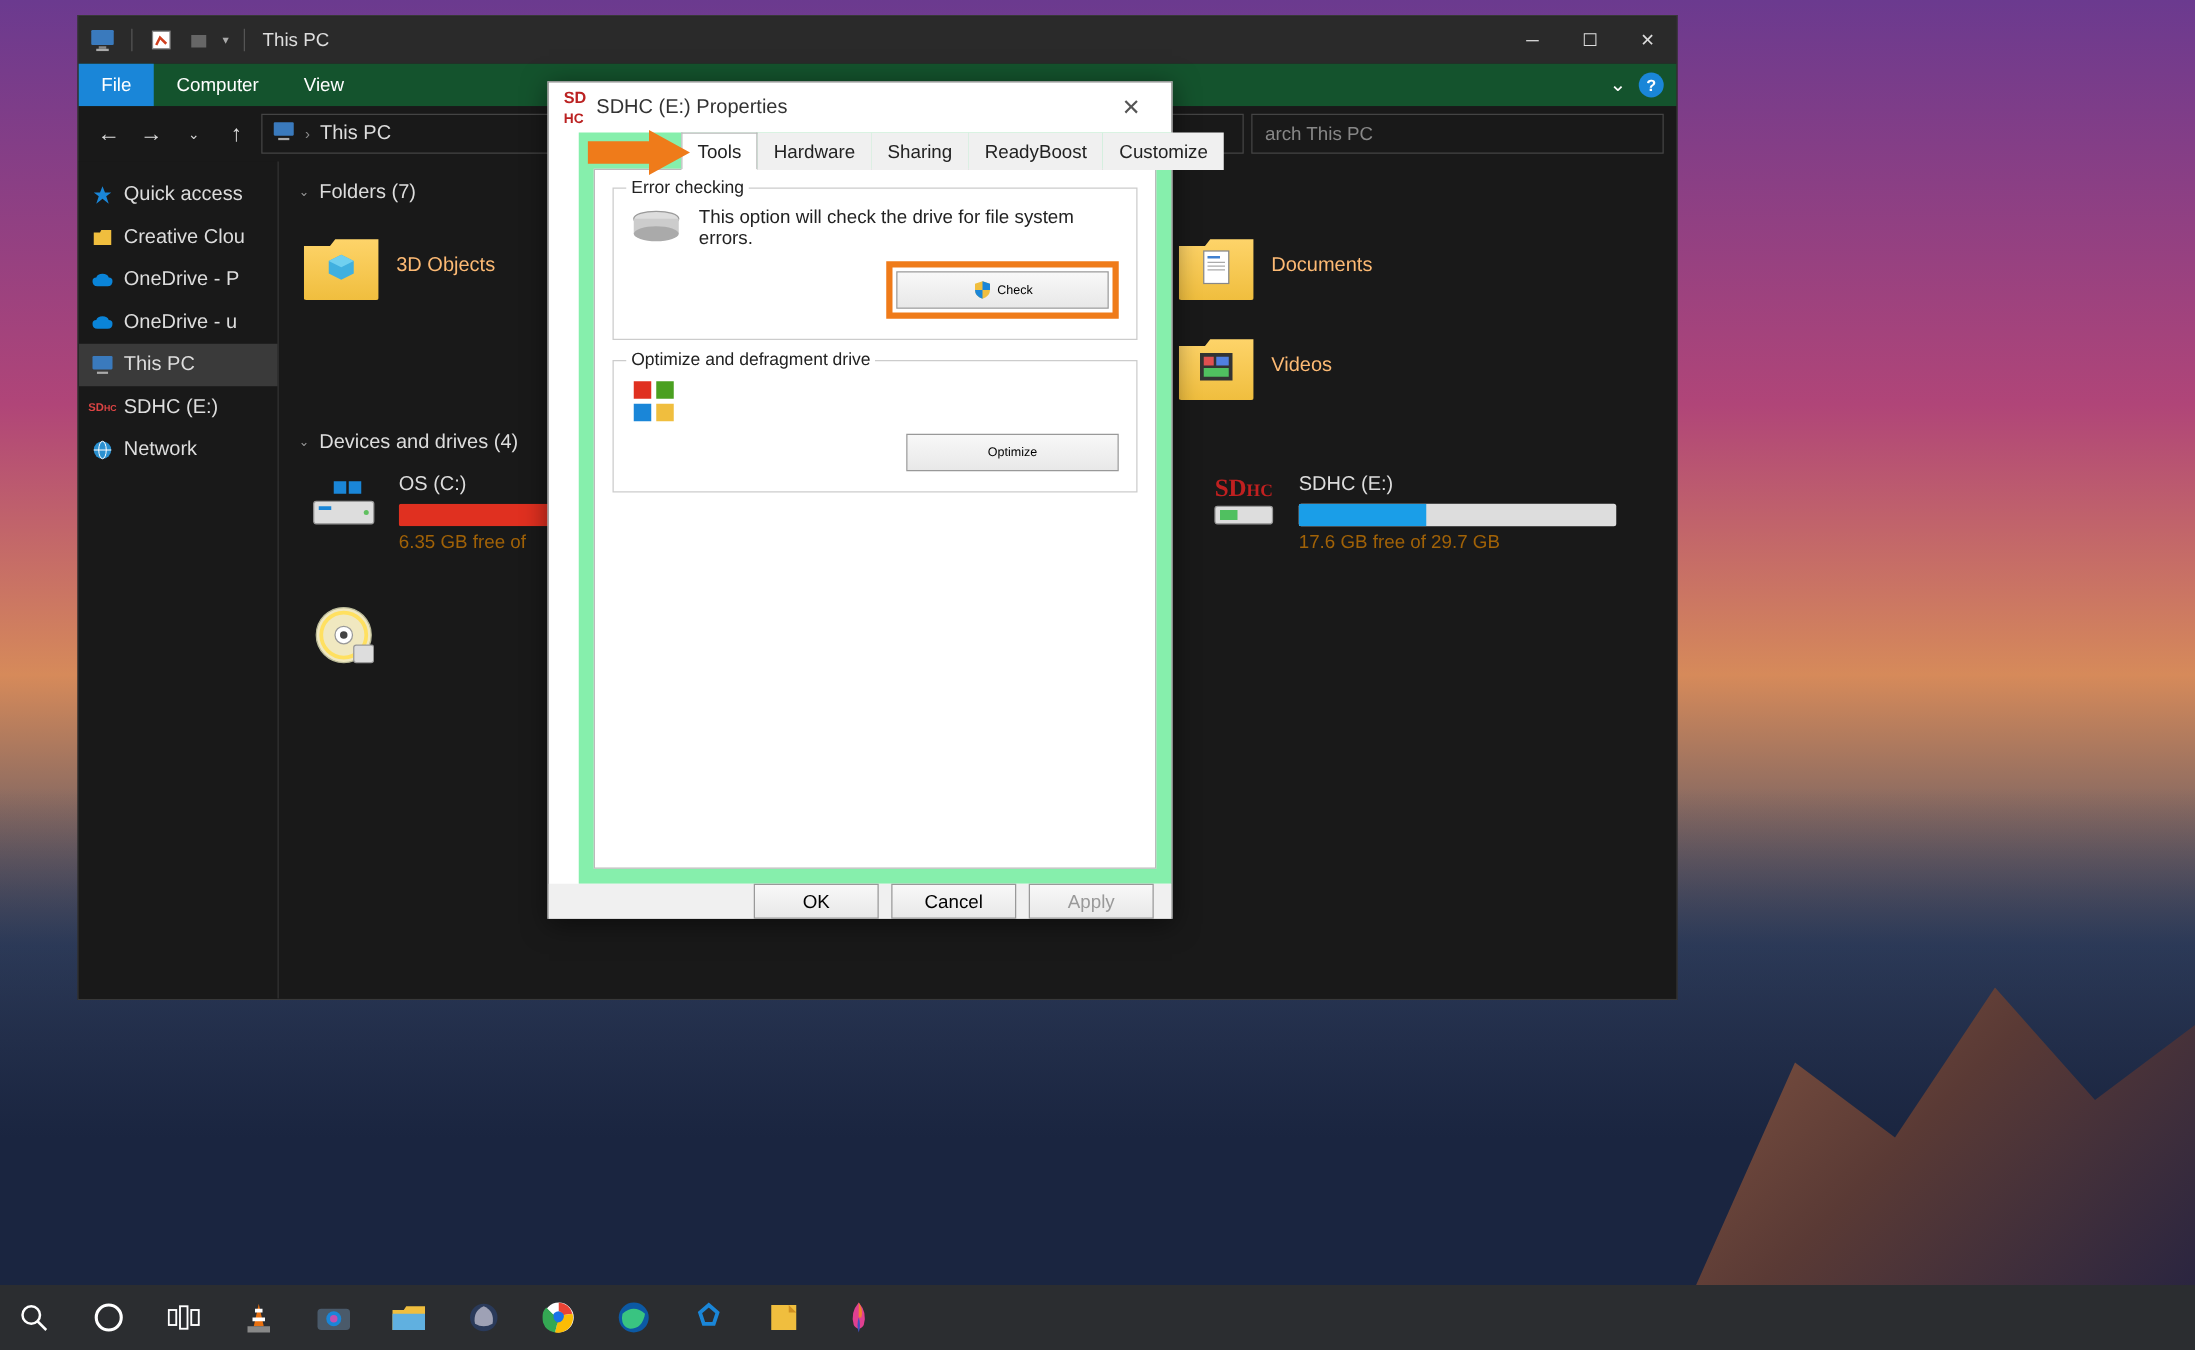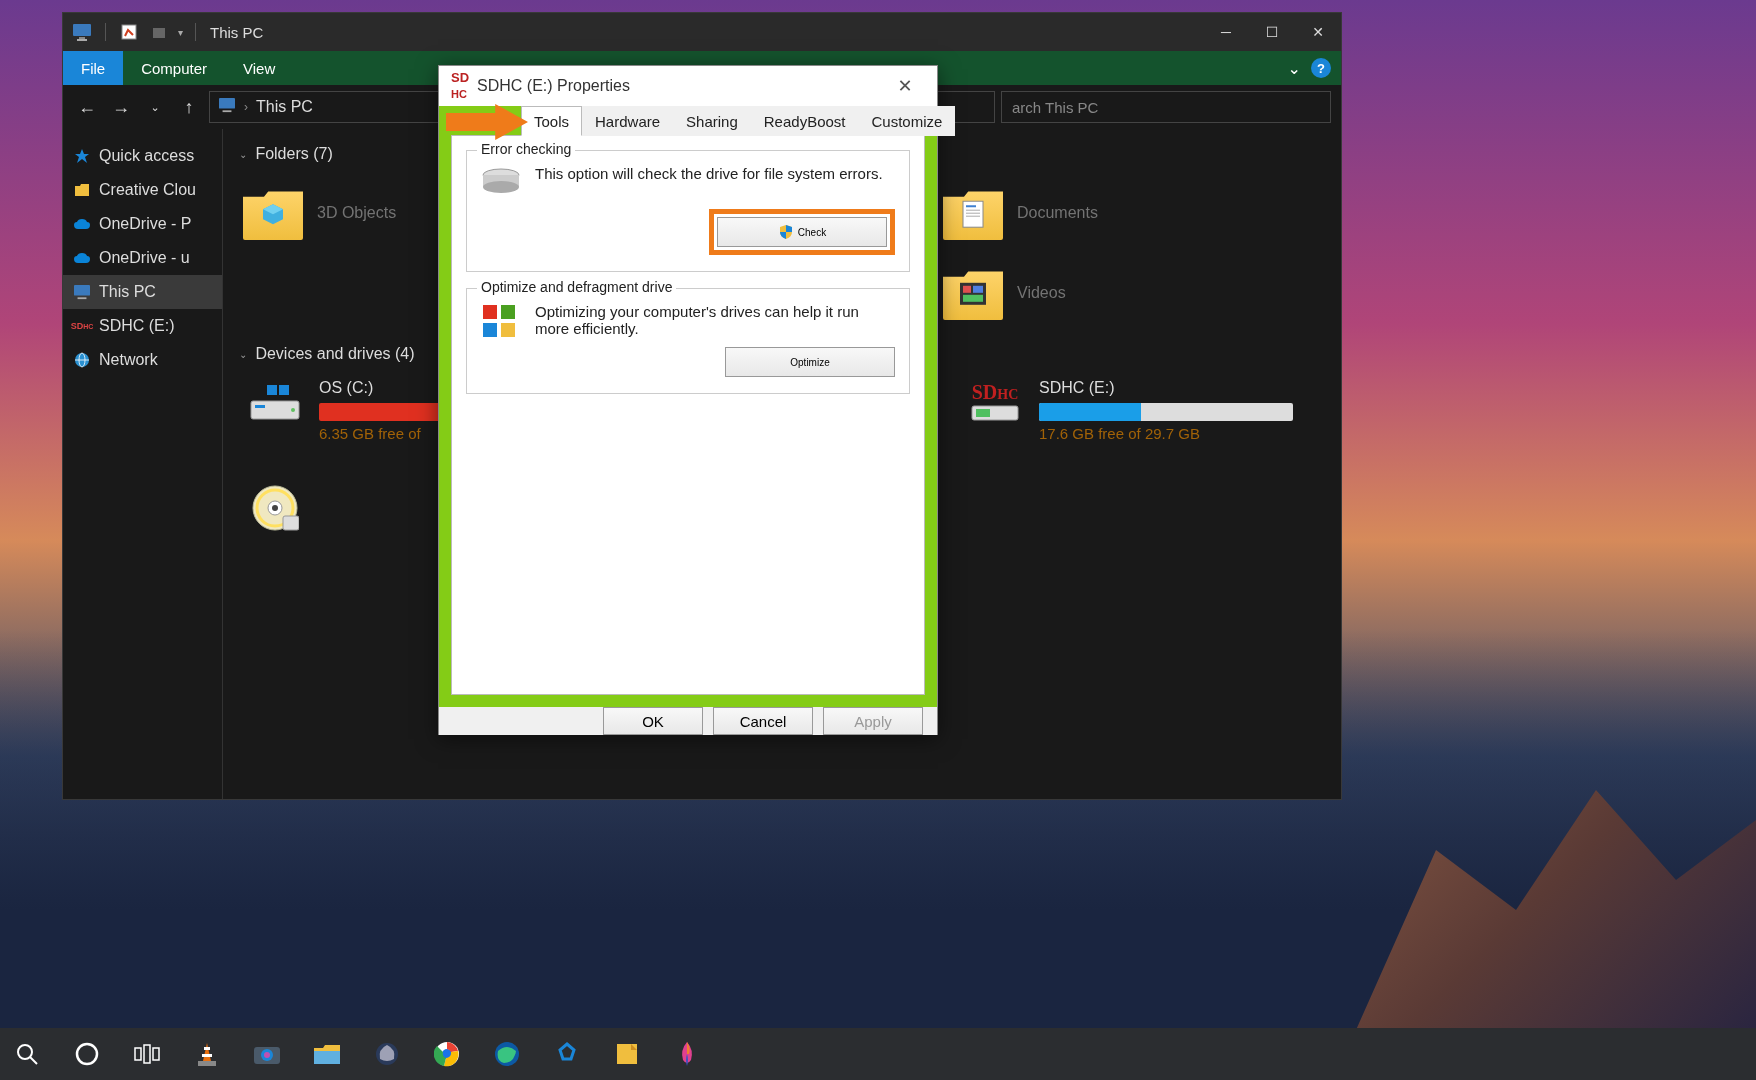--- a/index.html
+++ b/index.html
@@ -34,39 +34,39 @@
 .side-item.active{background:#3a3a3a;}
 .side-ico{width:18px;height:18px;flex-shrink:0;display:flex;align-items:center;justify-content:center;}
 .content{flex:1;padding:12px 16px;position:relative;}
 .group-head{display:flex;align-items:center;gap:8px;color:#ddd;font-size:16px;padding:4px 0 10px;}
 .chev{color:#999;font-size:10px;}
 .folders-grid{display:flex;flex-wrap:wrap;gap:0;}
 .folder-item{width:280px;height:80px;display:flex;align-items:center;gap:14px;padding:4px;}
 .folder-icon{width:60px;height:54px;position:relative;}
 .folder-shape{position:absolute;inset:0;background:linear-gradient(#ffd66e,#f0be3e);clip-path:polygon(0% 20%,35% 20%,42% 10%,100% 10%,100% 100%,0% 100%);border-radius:2px;}
 .folder-overlay{position:absolute;left:50%;top:50%;transform:translate(-50%,-40%);}
-.folder-label{color:#737373;font-size:16px;}
+.folder-label{color:#fdba74;font-size:16px;}
 .drives-row{display:flex;gap:30px;flex-wrap:wrap;}
 .drive-item{width:340px;display:flex;gap:14px;padding:6px;}
 .drive-icon{width:60px;height:48px;display:flex;align-items:center;justify-content:center;}
 .drive-info{flex:1;}
 .drive-label{color:#ddd;font-size:16px;margin-bottom:6px;}
 .drive-bar{height:18px;background:#ddd;border-radius:2px;overflow:hidden;margin-bottom:4px;}
 .drive-fill{height:100%;}
 .drive-free{color:#a16207;font-size:15px;}
 .statusbar{height:30px;background:#2a2a2a;display:flex;align-items:center;padding:0 12px;color:#ddd;font-size:14px;gap:8px;}
 .status-sep{color:#666;}
 .view-toggles{margin-left:auto;display:flex;gap:4px;}
 .view-toggle{width:24px;height:20px;border:1px solid #555;background:#333;}
 .view-toggle.active{background:#1a86d8;}
 
 .dialog{position:absolute;left:438px;top:65px;width:500px;height:670px;background:#fff;border:1px solid #888;display:flex;flex-direction:column;box-shadow:0 4px 20px rgba(0,0,0,0.5);}
 .dlg-title{height:46px;display:flex;align-items:center;padding:0 12px;gap:8px;font-size:16px;color:#333;}
 .dlg-close{margin-left:auto;width:40px;height:40px;display:flex;align-items:center;justify-content:center;font-size:18px;color:#555;}
-.dlg-body{flex:1;background:#84cc16;padding:0 12px 12px;}
+.dlg-body{flex:1;background:#86efac;padding:0 12px 12px;margin-left:24px;}
 .tabstrip{display:flex;height:30px;position:relative;}
 .tab{padding:4px 12px;font-size:15px;color:#222;background:#f0f0f0;border:1px solid transparent;display:flex;align-items:center;}
 .tab.active{background:#fff;border:1px solid #bbb;border-bottom:1px solid #fff;z-index:1;}
 .arrow-annot{position:absolute;left:-5px;top:-2px;width:82px;height:36px;background:#ef7b1a;clip-path:polygon(0% 25%,60% 25%,60% 0%,100% 50%,60% 100%,60% 75%,0% 75%);z-index:2;}
 .tab.hidden-general{visibility:hidden;width:70px;}
 .tabpanel{background:#fff;border:1px solid #bbb;margin-top:-1px;padding:14px;height:560px;}
 .fset{border:1px solid #ccc;padding:14px 14px 16px;margin-bottom:16px;position:relative;}
 .fset-legend{position:absolute;top:-10px;left:10px;background:#fff;padding:0 4px;font-size:14px;color:#222;}
 .fset-row{display:flex;gap:14px;align-items:flex-start;}
 .fset-ico{width:40px;height:34px;flex-shrink:0;}
@@ -363,21 +363,20 @@
       </div>
       <div class="fset">
         <div class="fset-legend">Optimize and defragment drive</div>
         <div class="fset-row">
           <div class="fset-ico"><svg width="36" height="36" viewBox="0 0 36 36">
                 <rect x="2" y="2" width="14" height="14" fill="#e03020"></rect>
                 <rect x="20" y="2" width="14" height="14" fill="#4aa020"></rect>
                 <rect x="2" y="20" width="14" height="14" fill="#1a86d8"></rect>
                 <rect x="20" y="20" width="14" height="14" fill="#f0be3e"></rect>
               </svg></div>
-          <div class="fset-text">Optimizing your computer's drives can help it run more efficiently.</div>
         </div>
         <div class="fset-btn-row">
           <button class="winbtn">
               <span>Optimize</span>
             </button>
         </div>
       </div>
     </div>
   </div>
   <div class="dlg-btns">

